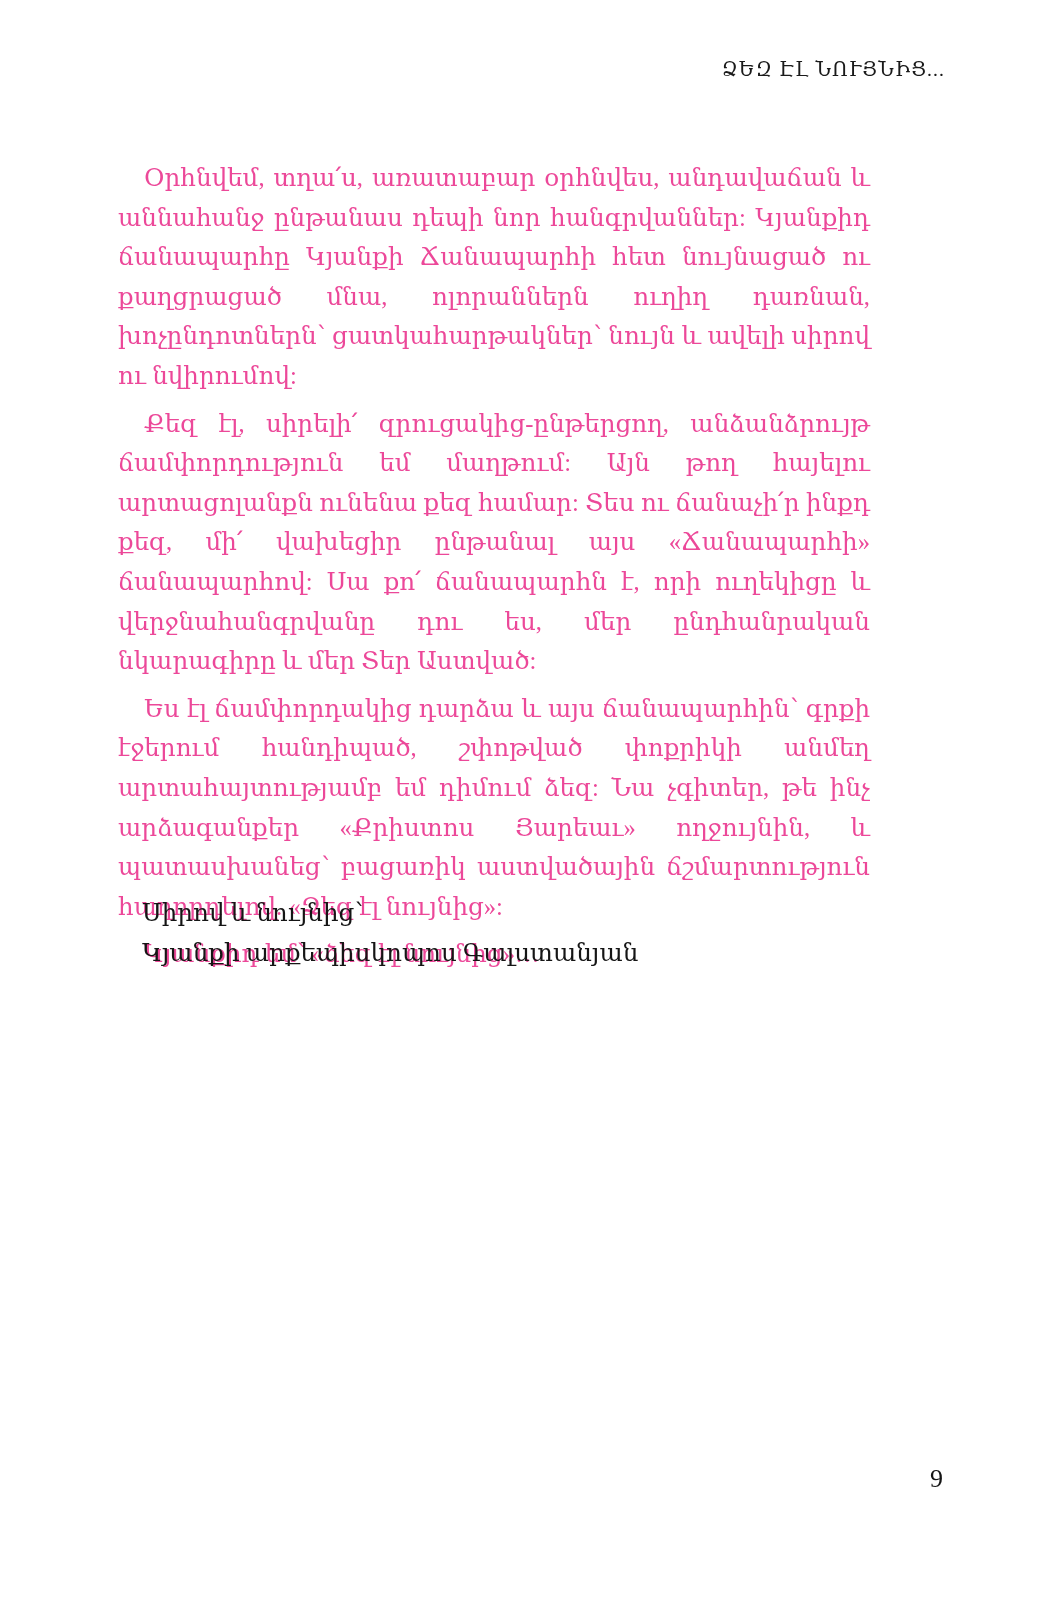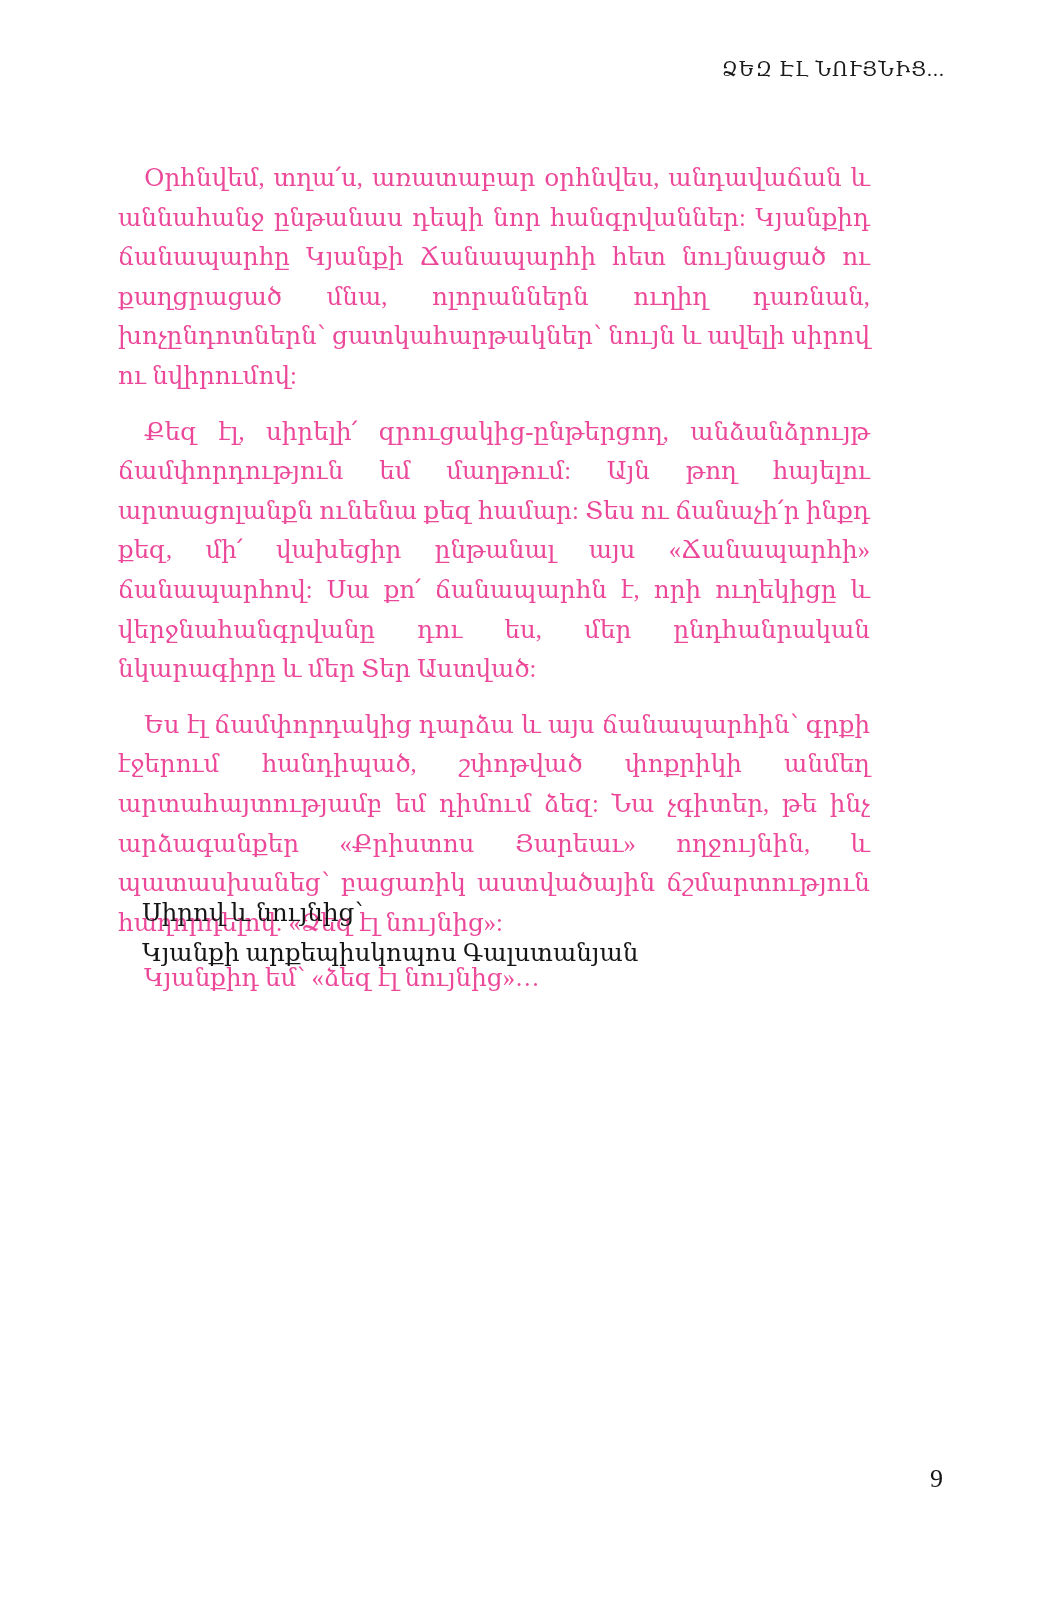--- a/index.html
+++ b/index.html
@@ -46,21 +46,21 @@
     font-size: 24.6px;
     line-height: 39.6px;
     color: #ec4899;
     font-family: "Liberation Serif", "DejaVu Serif", serif;
     -webkit-hyphens: manual;
     hyphens: manual;
     word-spacing: 0.2px;
   }
 
   .para + .para {
-    margin-top: 16px;
+    margin-top: 8px;
   }
 
   
   .signature {
     position: absolute;
     top: 893px;
     left: 142px;
     width: 700px;
     font-family: "Liberation Serif", "DejaVu Serif", serif;
     font-size: 24.6px;

